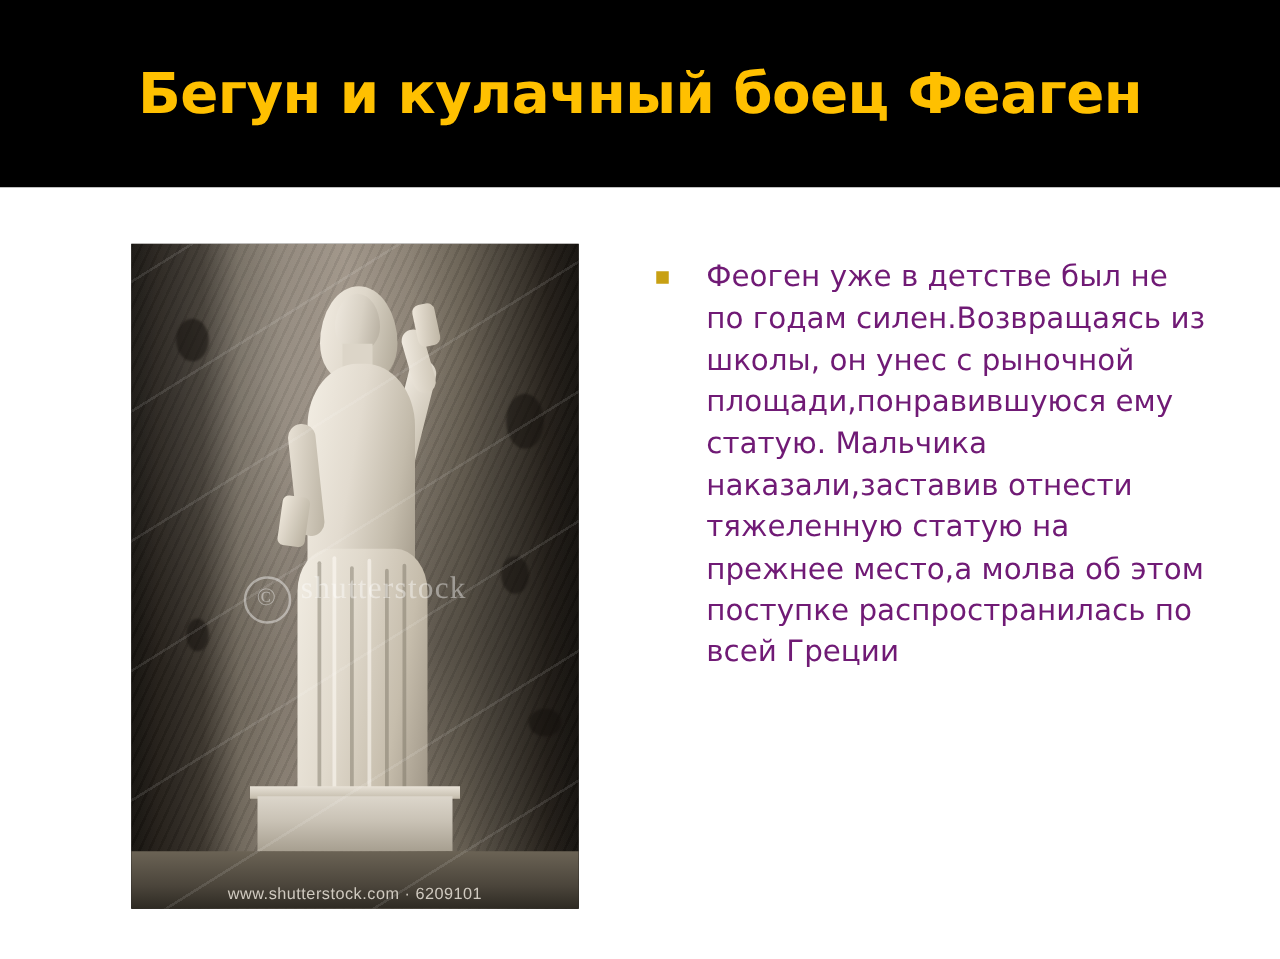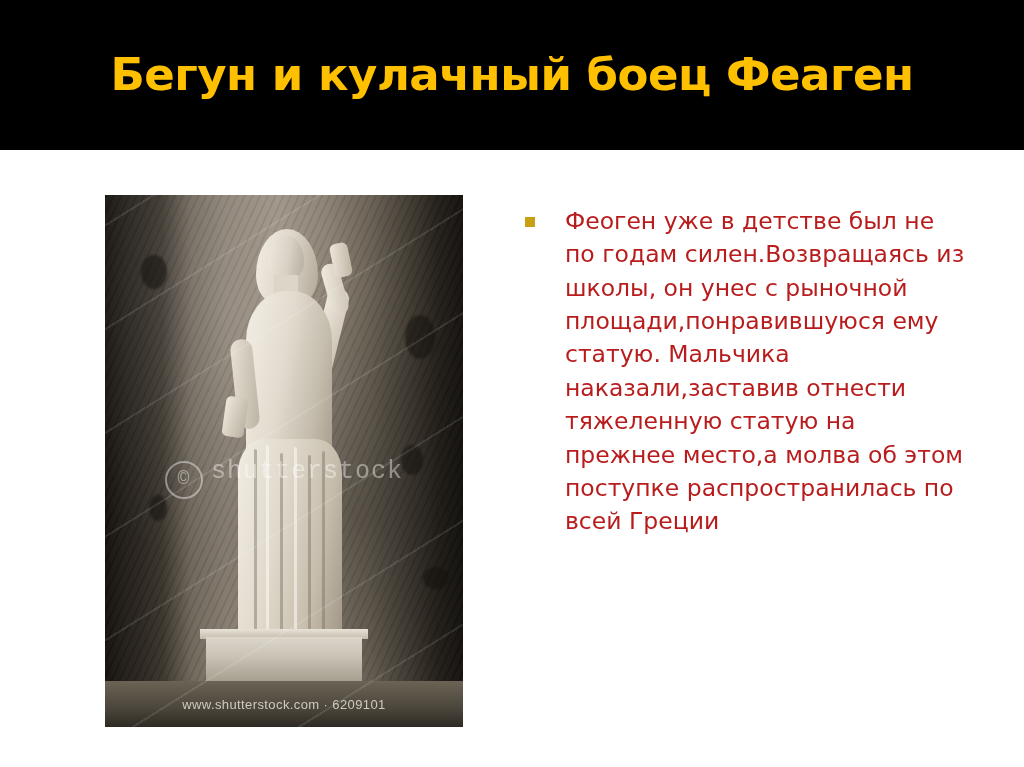--- a/index.html
+++ b/index.html
@@ -259,21 +259,21 @@
   }
   
   .wm {
     position: absolute;
     left: 50%;
     top: 262px;
     transform: translate(-50%, 0);
     width: 330px;
     text-align: center;
     color: rgba(255,255,255,0.42);
-    font-family: Liberation Mono, monospace;
+    font-family: Liberation Serif, serif;
     font-size: 25px;
     letter-spacing: 1px;
     font-weight: 400;
     white-space: nowrap;
   }
   .wm-c {
     display: inline-block;
     width: 34px;
     height: 34px;
     border: 2px solid rgba(255,255,255,0.42);
@@ -292,21 +292,21 @@
   }
   .photo-caption {
     position: absolute;
     left: 0;
     bottom: 0;
     width: 100%;
     text-align: center;
     color: #cfc9bf;
     font-size: 13px;
     letter-spacing: 0.4px;
-    padding-bottom: 15px;
+    padding-bottom: 5px;
     font-family: "Liberation Sans", sans-serif;
   }
   
   .text-col {
     position: absolute;
     left: 525px;
     top: 50px;
     width: 440px;
   }
   .bullet-row {
@@ -316,21 +316,21 @@
   .bullet-marker {
     flex: 0 0 auto;
     width: 10px;
     height: 10px;
     background: #c8a013;
     margin-top: 12px;
     margin-right: 30px;
   }
   .bullet-text {
     flex: 1 1 auto;
-    color: #b91c1c;
+    color: #701a75;
     font-family: "DejaVu Sans", sans-serif;
     font-size: 23.5px;
     line-height: 1.42;
     font-weight: 400;
     white-space: pre-line;
   }
 </style>
 </head>
 <body>
 

